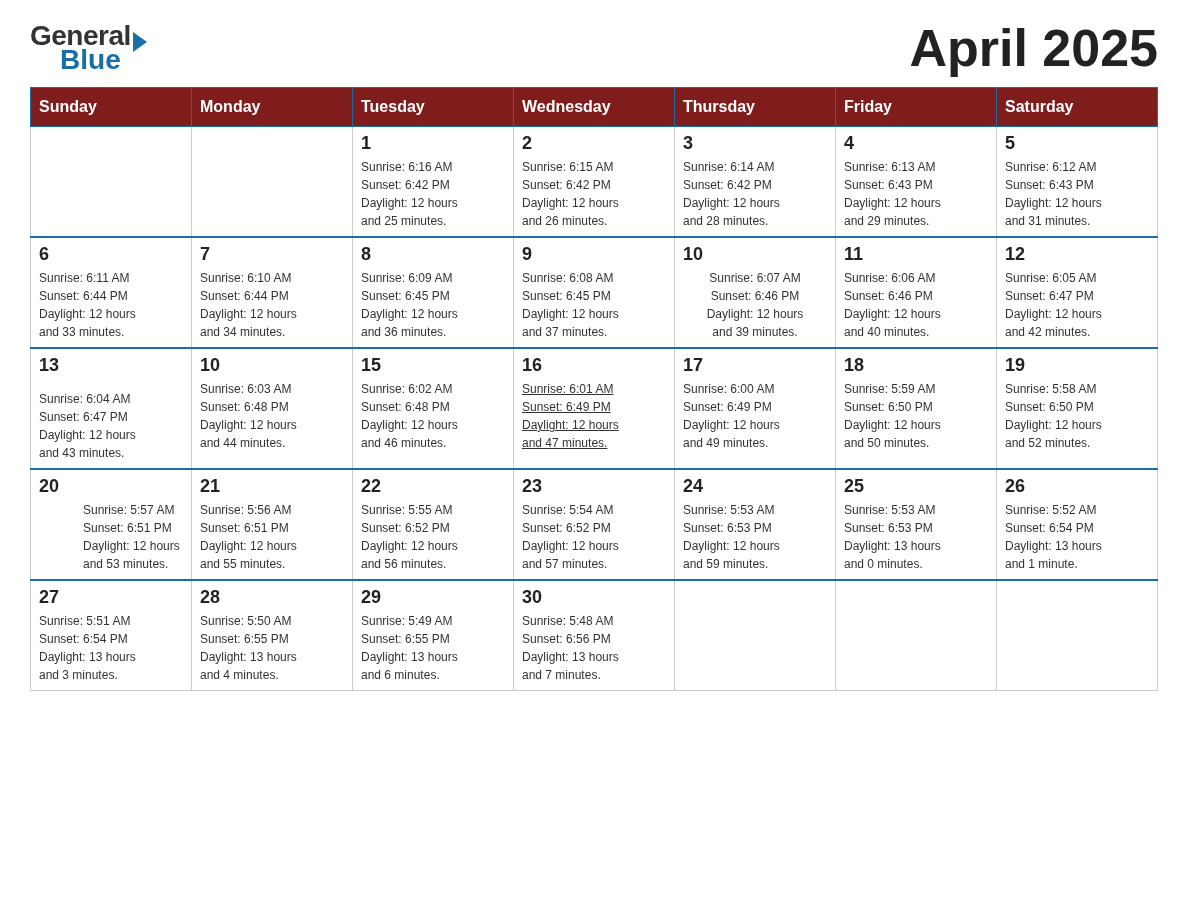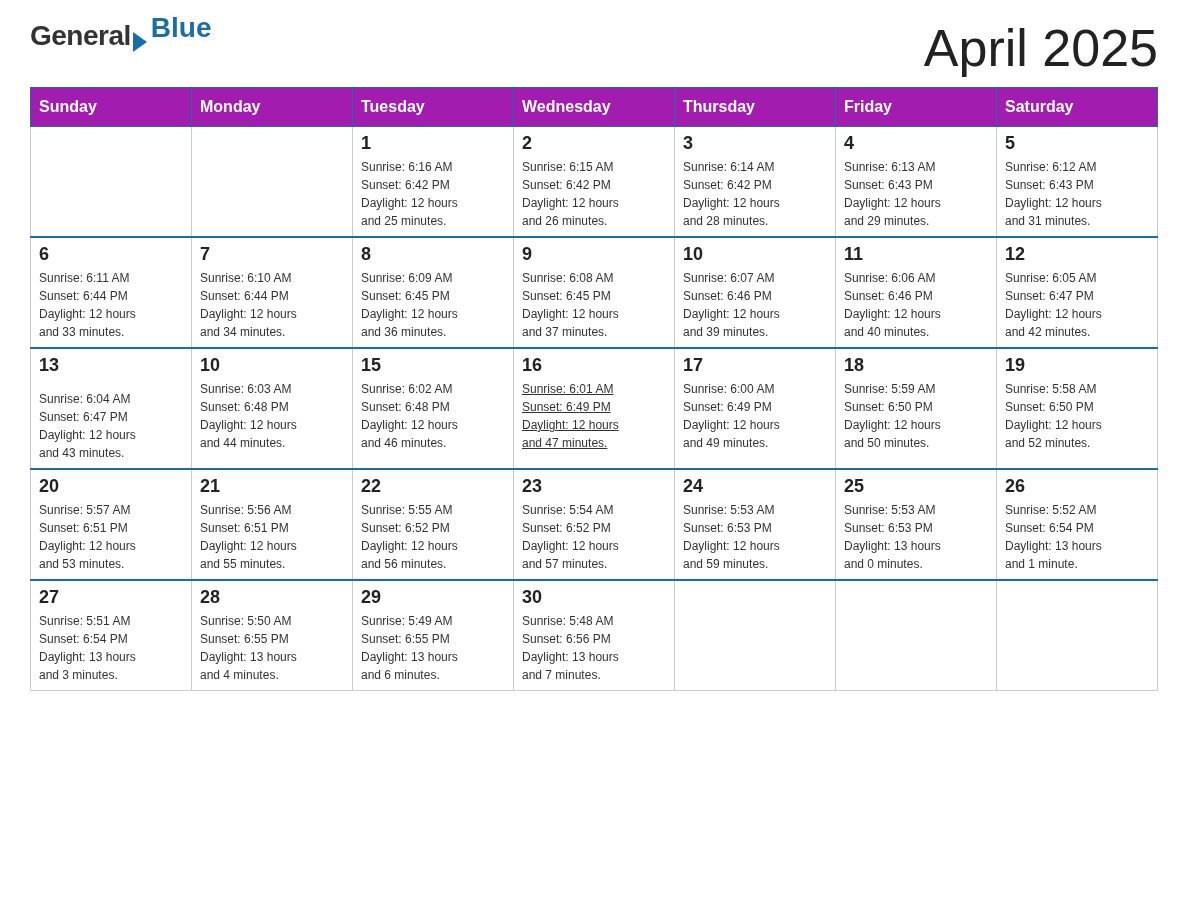--- a/index.html
+++ b/index.html
@@ -11,21 +11,22 @@
       padding: 20px 30px;
     }
     .header {
       display: flex;
       justify-content: space-between;
       align-items: flex-start;
       margin-bottom: 10px;
     }
     .logo {
       display: flex;
-      align-items: flex-start;
+      flex-direction: column;
+      align-items: center;
     }
     .logo-general {
       font-size: 28px;
       font-weight: bold;
       color: #333;
       letter-spacing: -0.5px;
     }
     .logo-arrow {
       width: 0;
       height: 0;
@@ -40,36 +41,36 @@
       font-weight: bold;
       color: #1a6ea8;
       margin-left: 4px;
       margin-top: -8px;
     }
     .title-section {
       text-align: right;
     }
     .month-title {
       font-size: 52px;
-      font-weight: normal;
+      font-weight: bold;
       color: #222;
       line-height: 1.1;
     }
     .location-title {
       font-size: 22px;
       color: #222;
       margin-top: 4px;
     }
     .calendar-table {
       width: 100%;
       border-collapse: collapse;
       margin-top: 10px;
     }
     .calendar-table th {
-      background-color: #a21caf;
+      background-color: #7f1d1d;
       color: #ffffff;
       font-size: 16px;
       font-weight: bold;
       padding: 10px 8px;
       text-align: left;
       border: 1px solid #1a6ea8;
     }
     .calendar-table td {
       border: 1px solid #cccccc;
       vertical-align: top;
@@ -192,21 +193,21 @@
         </td>
         <td class="row-divider">
           <div class="day-number">9</div>
           <div class="day-info" style="white-space: pre-line;">Sunrise: 6:08 AM
 Sunset: 6:45 PM
 Daylight: 12 hours
 and 37 minutes.</div>
         </td>
         <td class="row-divider">
           <div class="day-number">10</div>
-          <div class="day-info" style="white-space: pre-line;">Sunrise: 6:07 AM
+          <div class="day-info" style="white-space: pre-line; text-align: center;">Sunrise: 6:07 AM
 Sunset: 6:46 PM
 Daylight: 12 hours
 and 39 minutes.</div>
         </td>
         <td class="row-divider">
           <div class="day-number">11</div>
           <div class="day-info" style="white-space: pre-line;">Sunrise: 6:06 AM
 Sunset: 6:46 PM
 Daylight: 12 hours
 and 40 minutes.</div>
@@ -266,21 +267,21 @@
           <div class="day-number">19</div>
           <div class="day-info" style="white-space: pre-line;">Sunrise: 5:58 AM
 Sunset: 6:50 PM
 Daylight: 12 hours
 and 52 minutes.</div>
         </td>
       </tr>
       <tr>
         <td class="row-divider">
           <div class="day-number">20</div>
-          <div class="day-info" style="white-space: pre-line;">Sunrise: 5:57 AM
+          <div class="day-info" style="white-space: pre-line; margin-left: 44px;">Sunrise: 5:57 AM
 Sunset: 6:51 PM
 Daylight: 12 hours
 and 53 minutes.</div>
         </td>
         <td class="row-divider">
           <div class="day-number">21</div>
           <div class="day-info" style="white-space: pre-line;">Sunrise: 5:56 AM
 Sunset: 6:51 PM
 Daylight: 12 hours
 and 55 minutes.</div>

